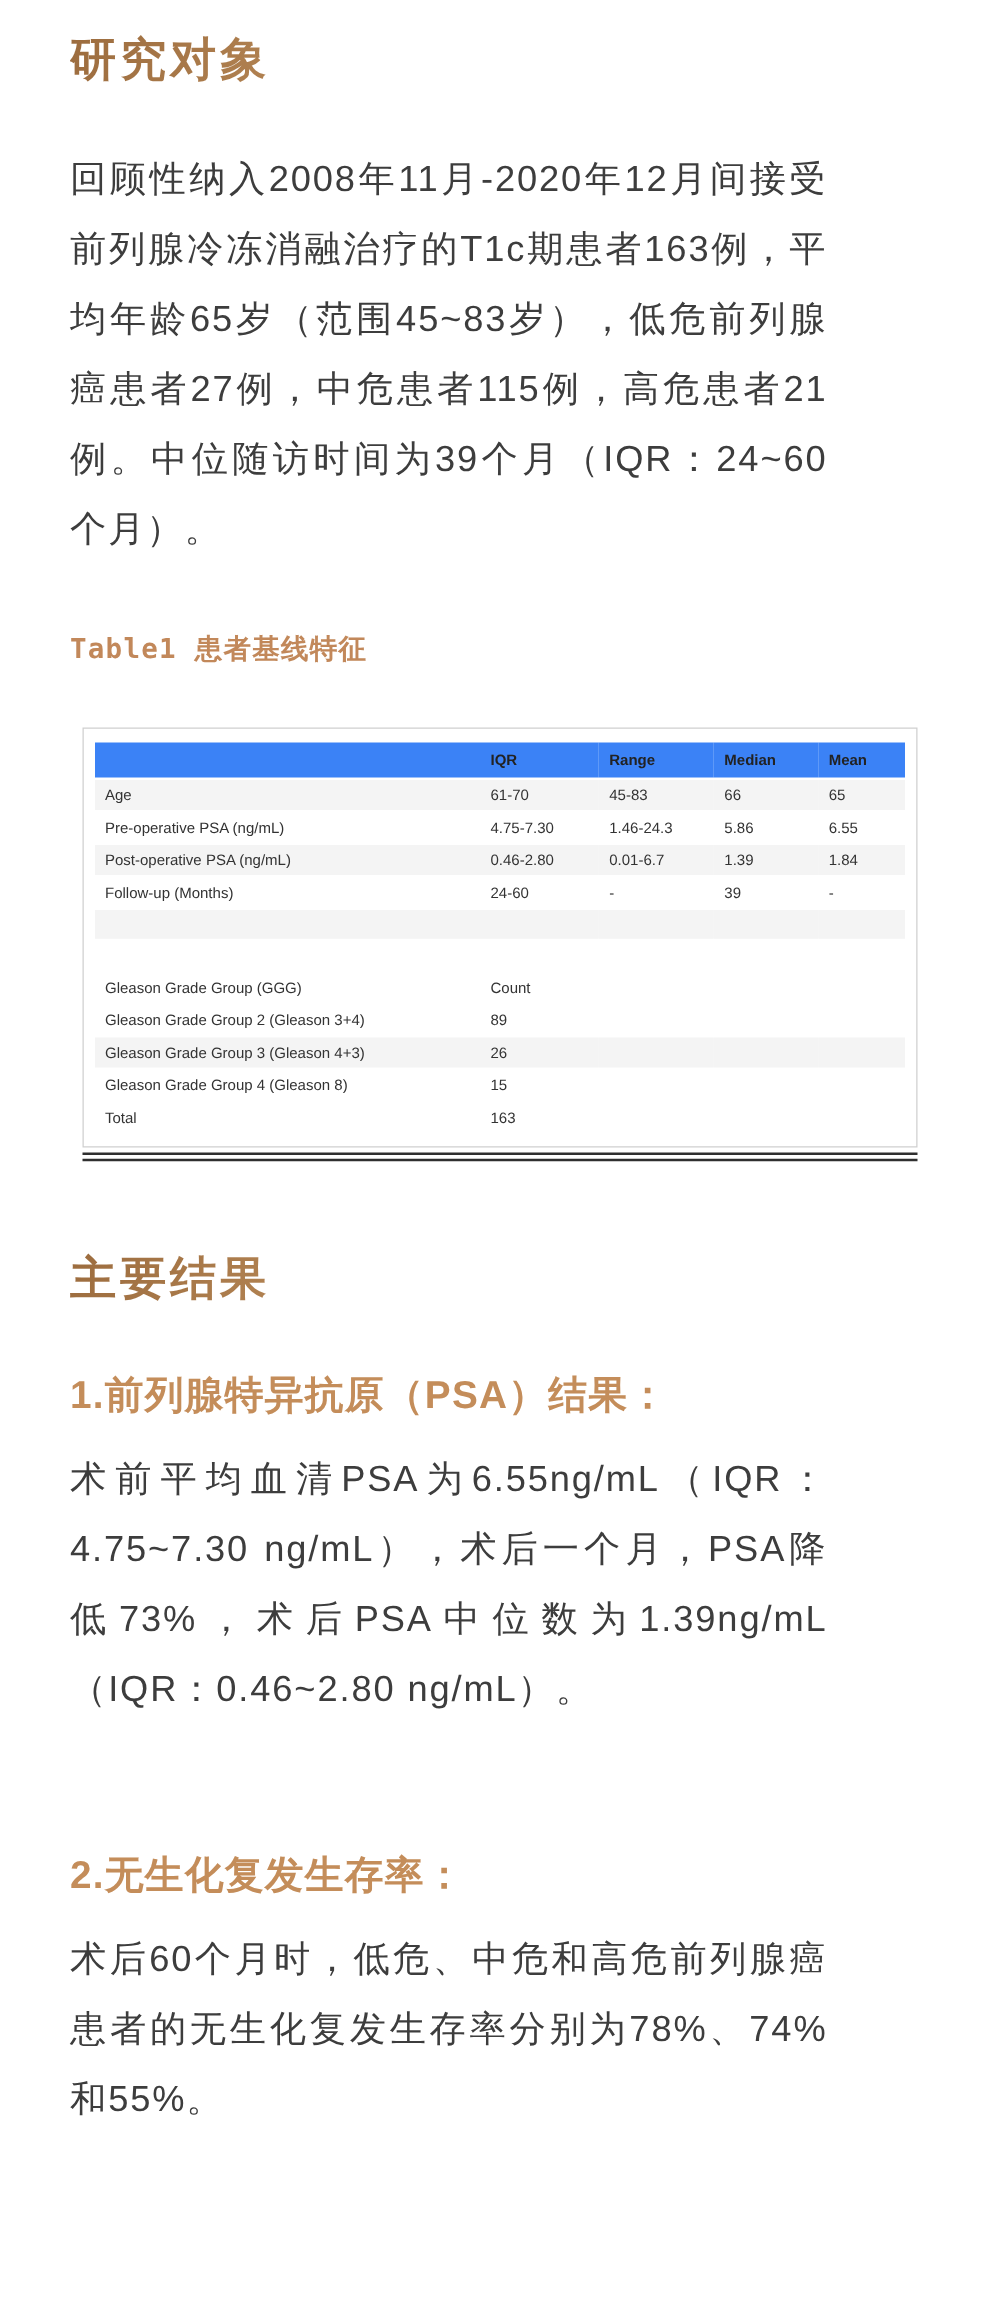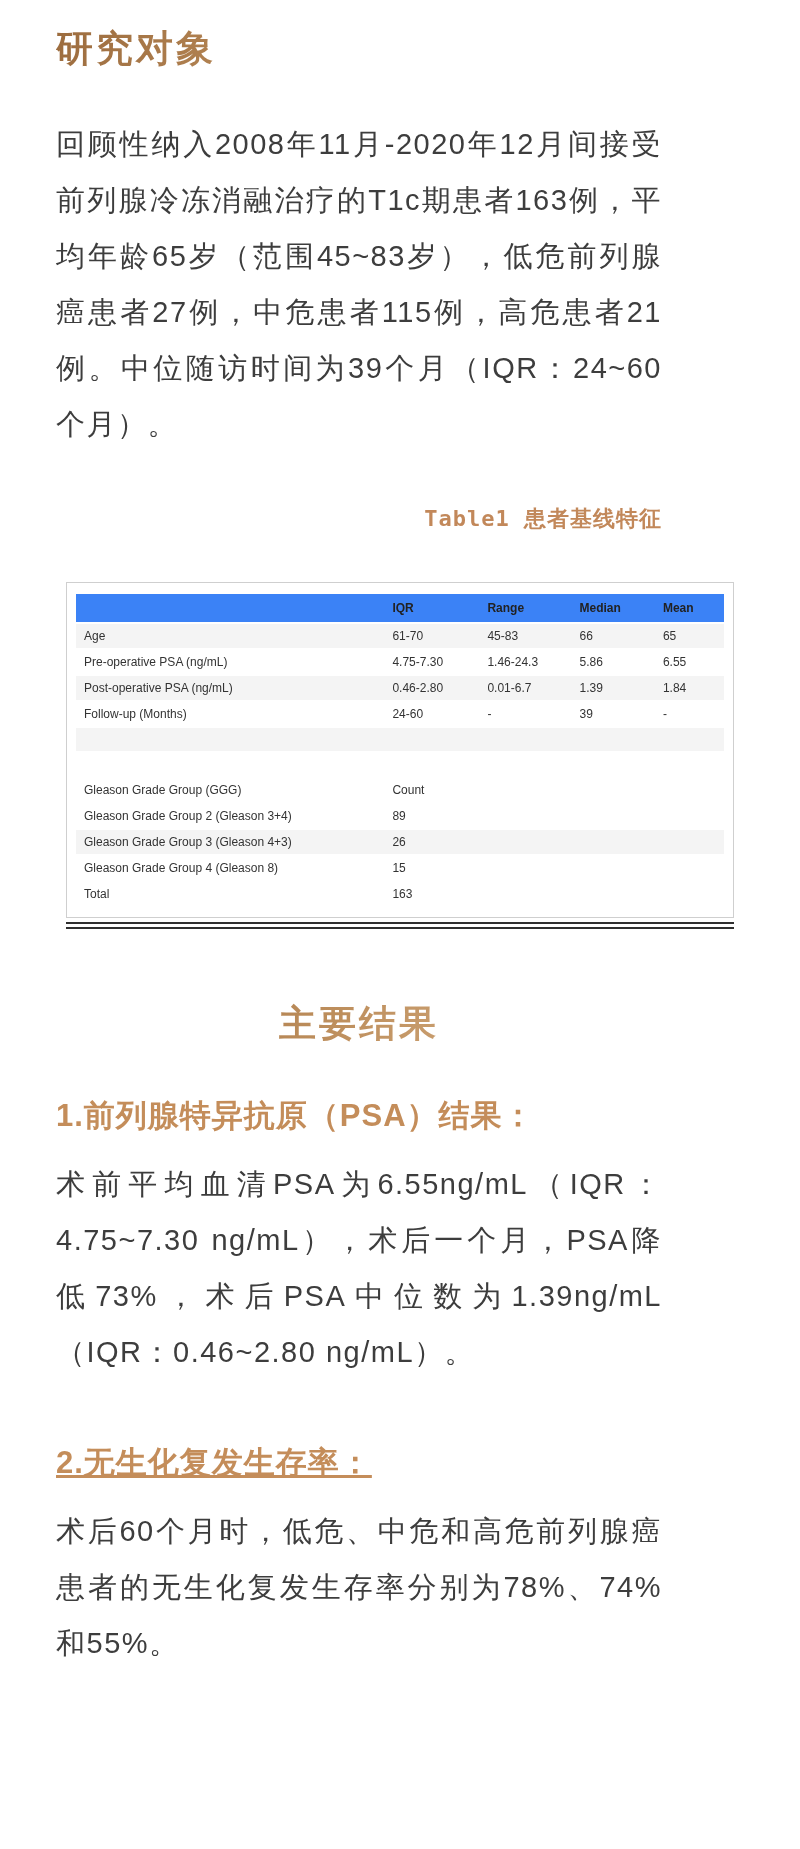--- a/index.html
+++ b/index.html
@@ -37,21 +37,21 @@
     font-size: 29px;
     line-height: 56px;
     letter-spacing: 1.5px;
     color: #3d3d3d;
     text-align: justify;
     text-justify: inter-character;
   }
   .para-1 { margin-top: 44px; }
   .table-title {
     margin-top: 52px;
-    text-align: right;
+    text-align: left;
     font-family: "DejaVu Sans Mono", "Liberation Sans", sans-serif;
     font-weight: 700;
     font-size: 22px;
     letter-spacing: 1px;
     color: #c2885a;
   }
   
   .figure {
     width: 668px;
     margin: 48px 0 0 10px;
@@ -98,30 +98,30 @@
     font-size: 13.5px;
     font-weight: 700;
     color: #1e1e1e;
   }
   .double-rule {
     margin-top: 4px;
     height: 3px;
     border-top: 2px solid #2f2f2f;
     border-bottom: 2px solid #2f2f2f;
   }
-  .h2 { margin-top: 72px; text-align: center; }
+  .h2 { margin-top: 72px; }
   .sub-heading {
     margin-top: 48px;
     font-size: 31px;
     font-weight: 700;
     letter-spacing: 1px;
     color: #c48d5a;
     line-height: 1.3;
   }
-  .sub-heading-2 { margin-top: 63px; text-decoration: underline; }
+  .sub-heading-2 { margin-top: 100px; }
   .sub-para { margin-top: 20px; }
 </style>
 </head>
 <body>
 
 <div class="page">
 
   <div class="gold-heading">研究对象</div>
 
   <p class="body-para para-1">回顾性纳入2008年11月-2020年12月间接受前列腺冷冻消融治疗的T1c期患者163例，平均年龄65岁（范围45~83岁），低危前列腺癌患者27例，中危患者115例，高危患者21例。中位随访时间为39个月（IQR：24~60个月）。</p>

